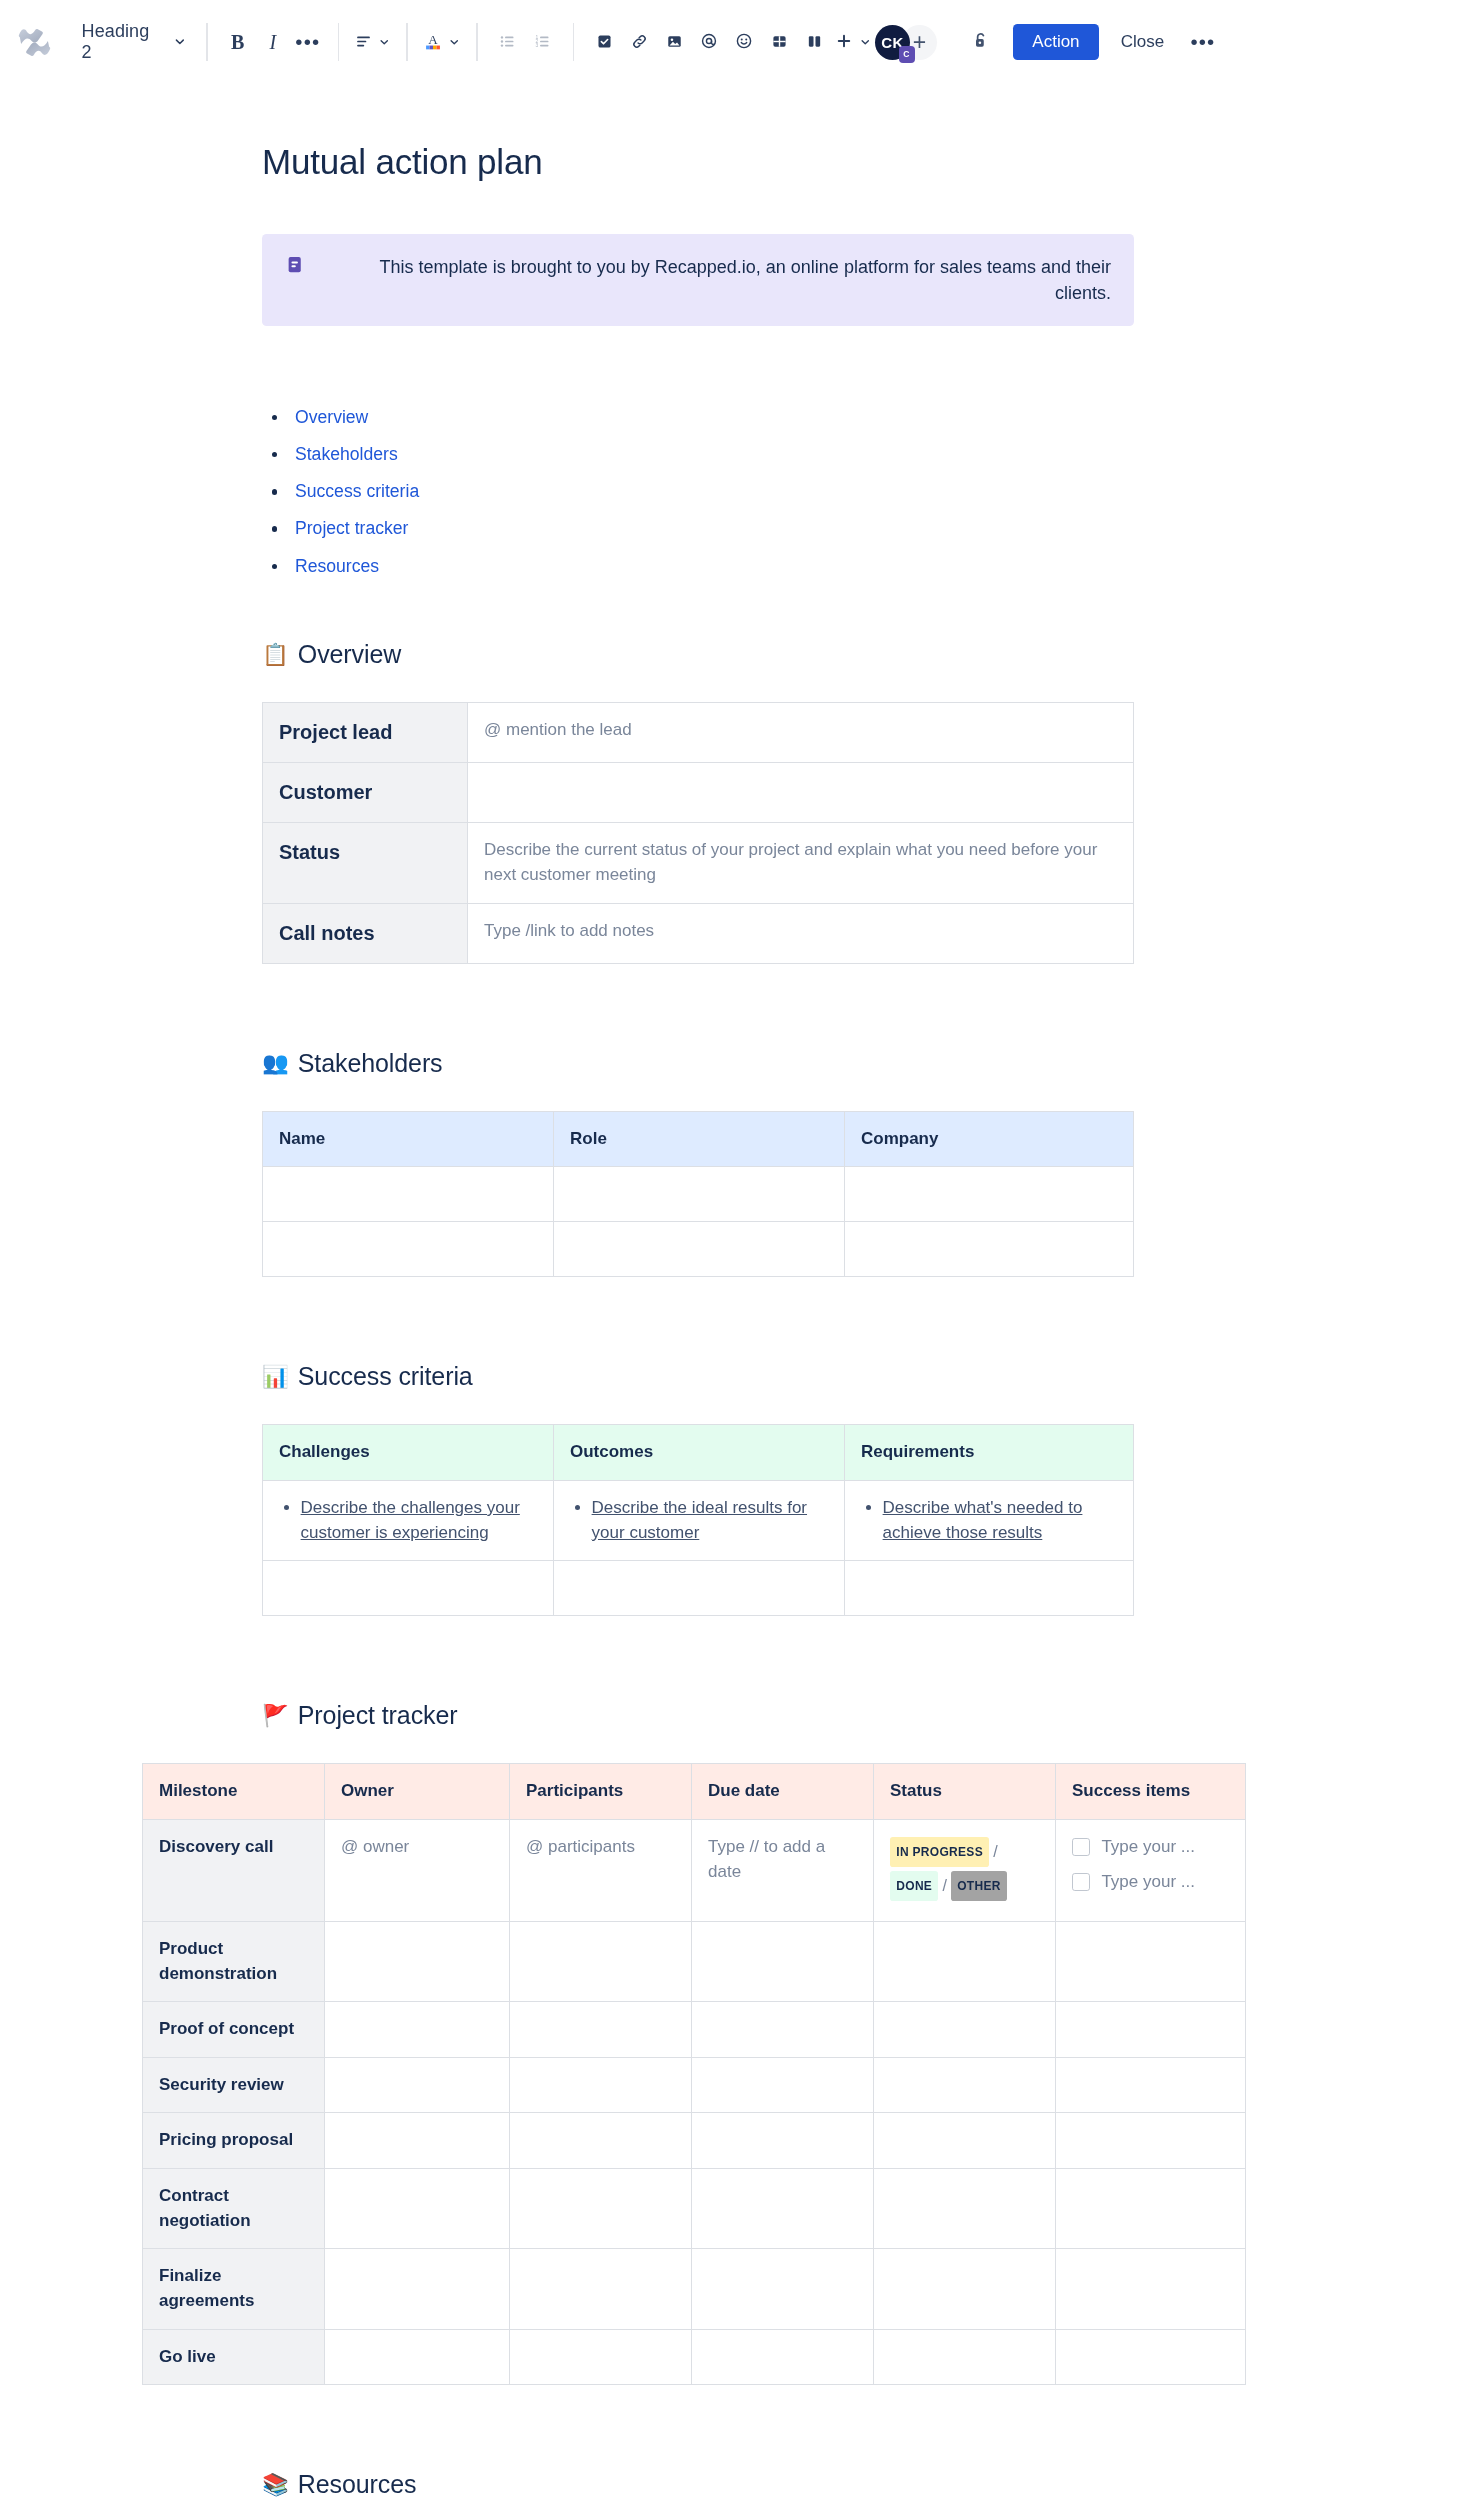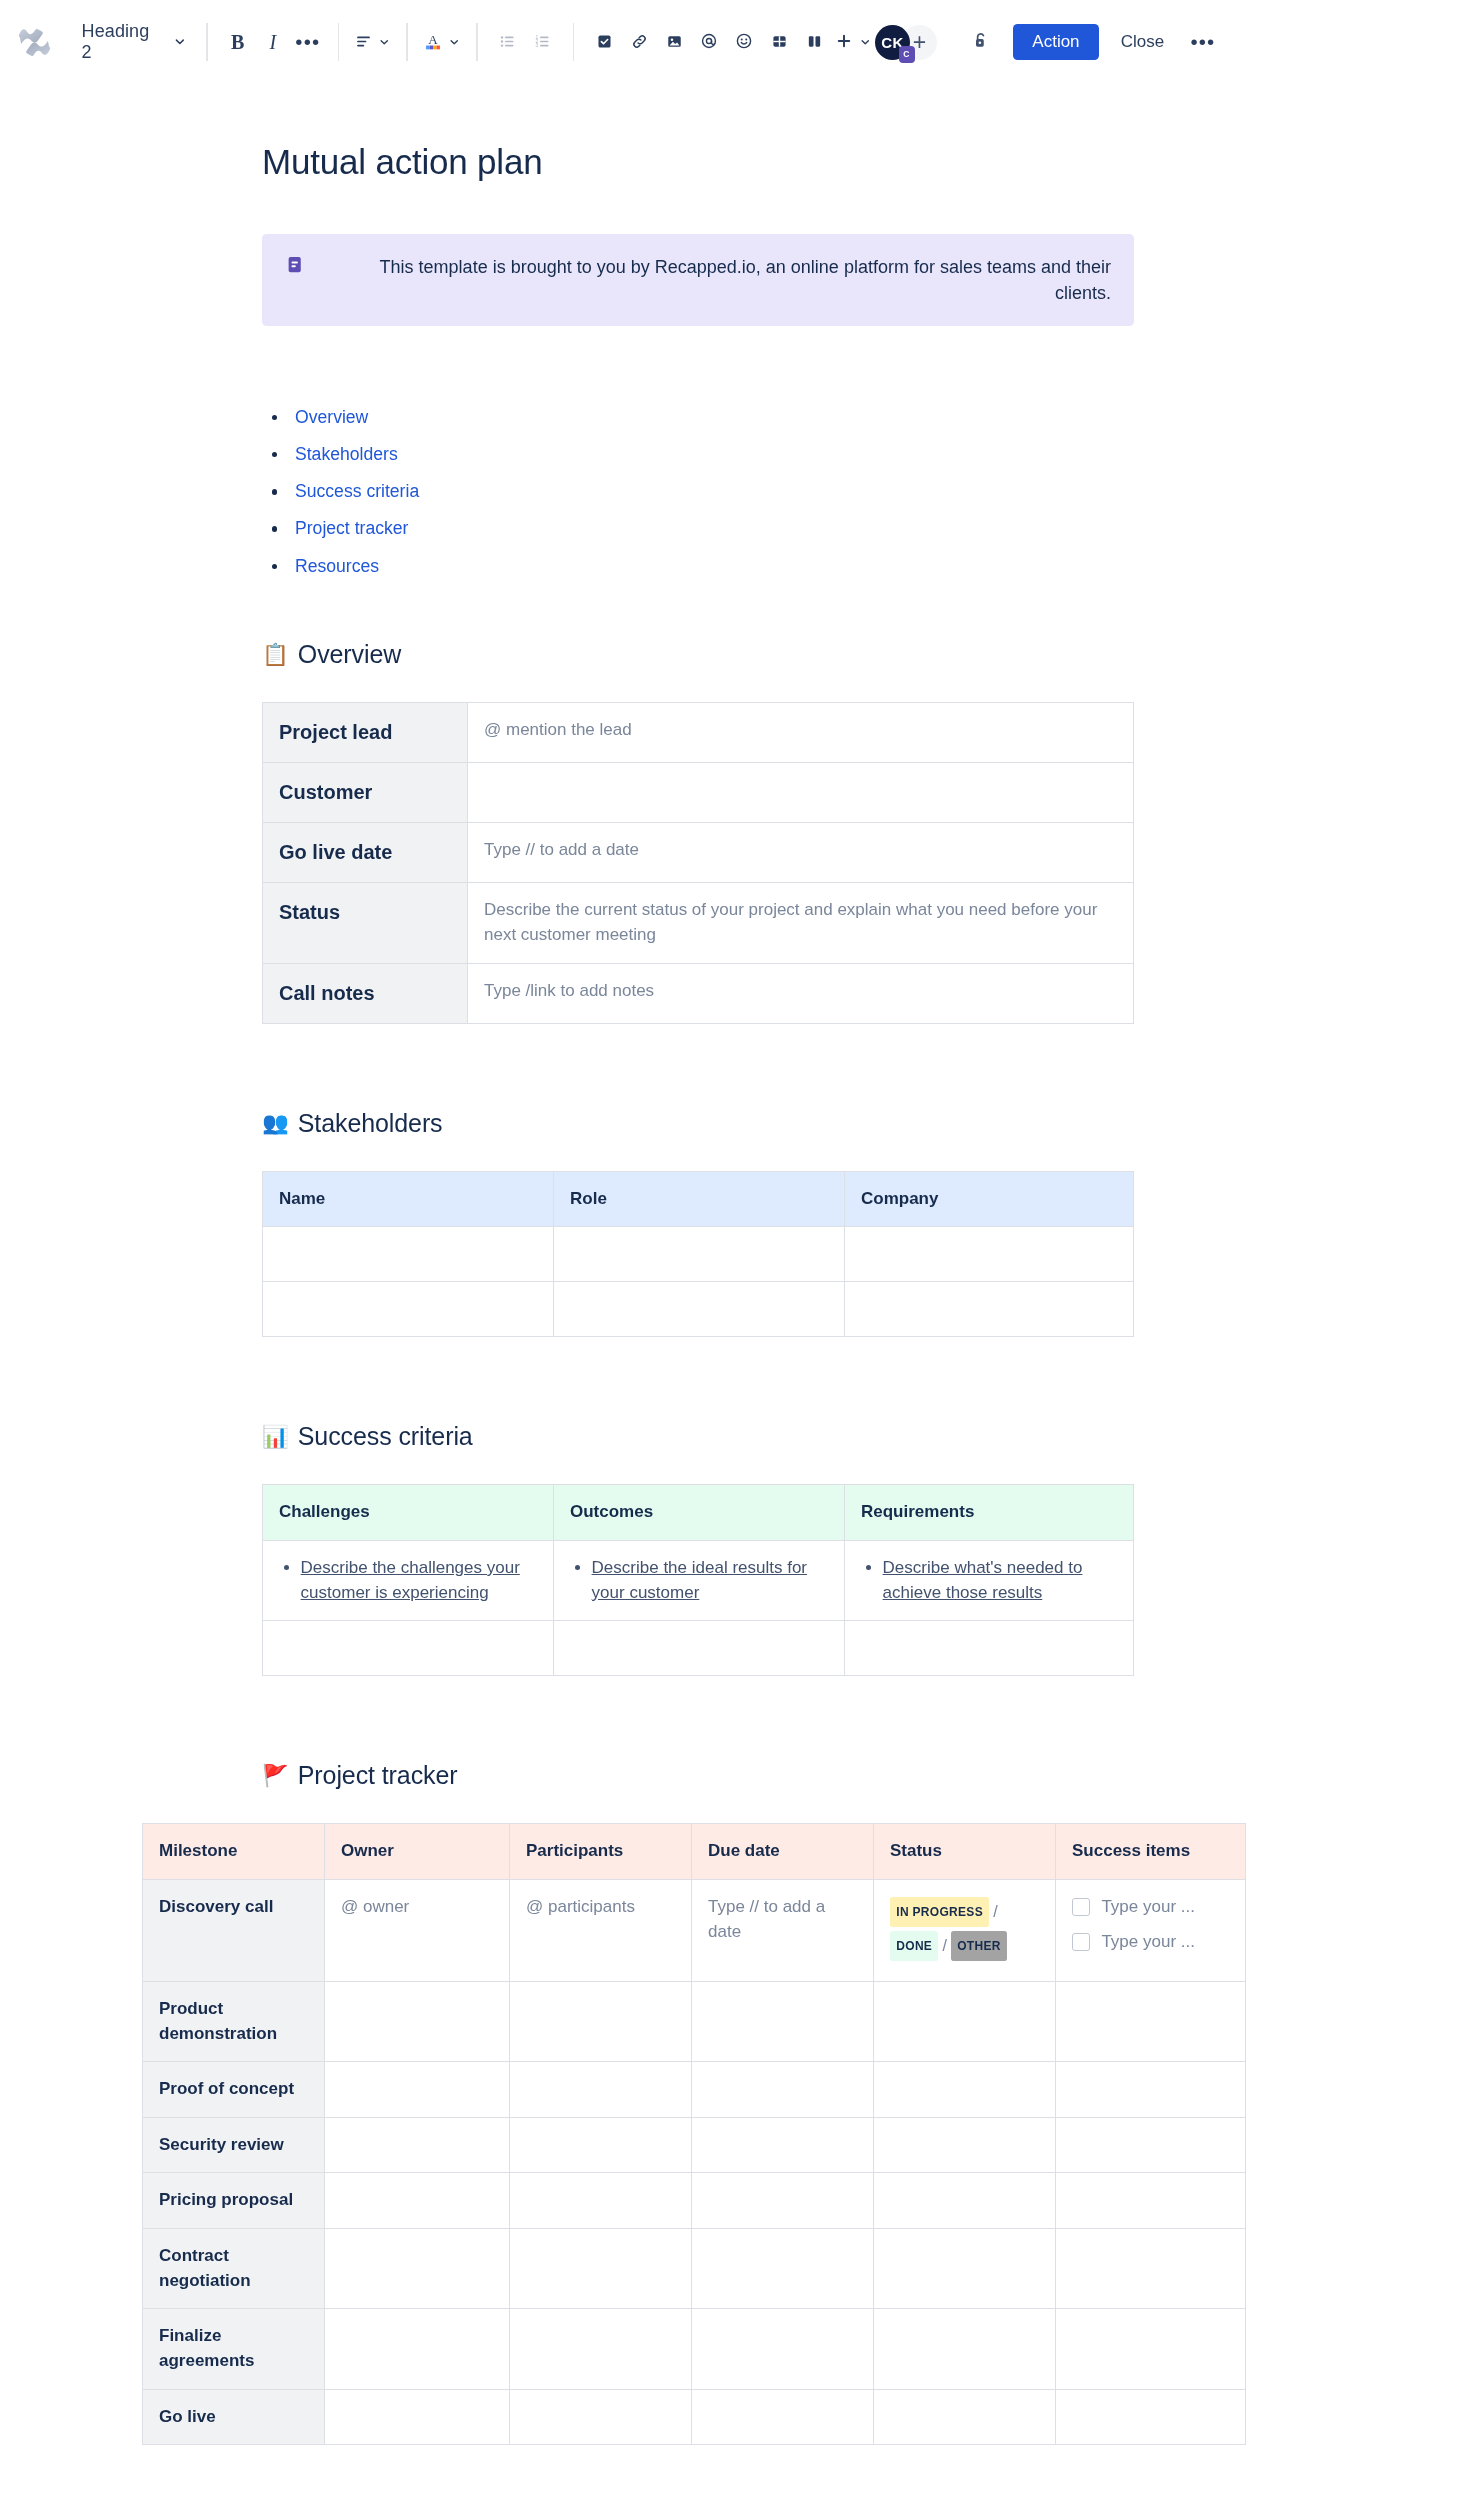--- a/index.html
+++ b/index.html
@@ -530,24 +530,20 @@
           <col>
         </colgroup>
       <tbody>
         <tr>
           <th>Project lead</th>
           <td class="ph">@ mention the lead</td>
         </tr>
         <tr>
           <th>Customer</th>
           <td></td>
-        </tr>
-        <tr>
-          <th>Go live date</th>
-          <td class="ph">Type // to add a date</td>
         </tr>
         <tr>
           <th>Status</th>
           <td class="ph">Describe the current status of your project and explain what you need before your next customer meeting</td>
         </tr>
         <tr>
           <th>Call notes</th>
           <td class="ph">Type /link to add notes</td>
         </tr>
       </tbody>

